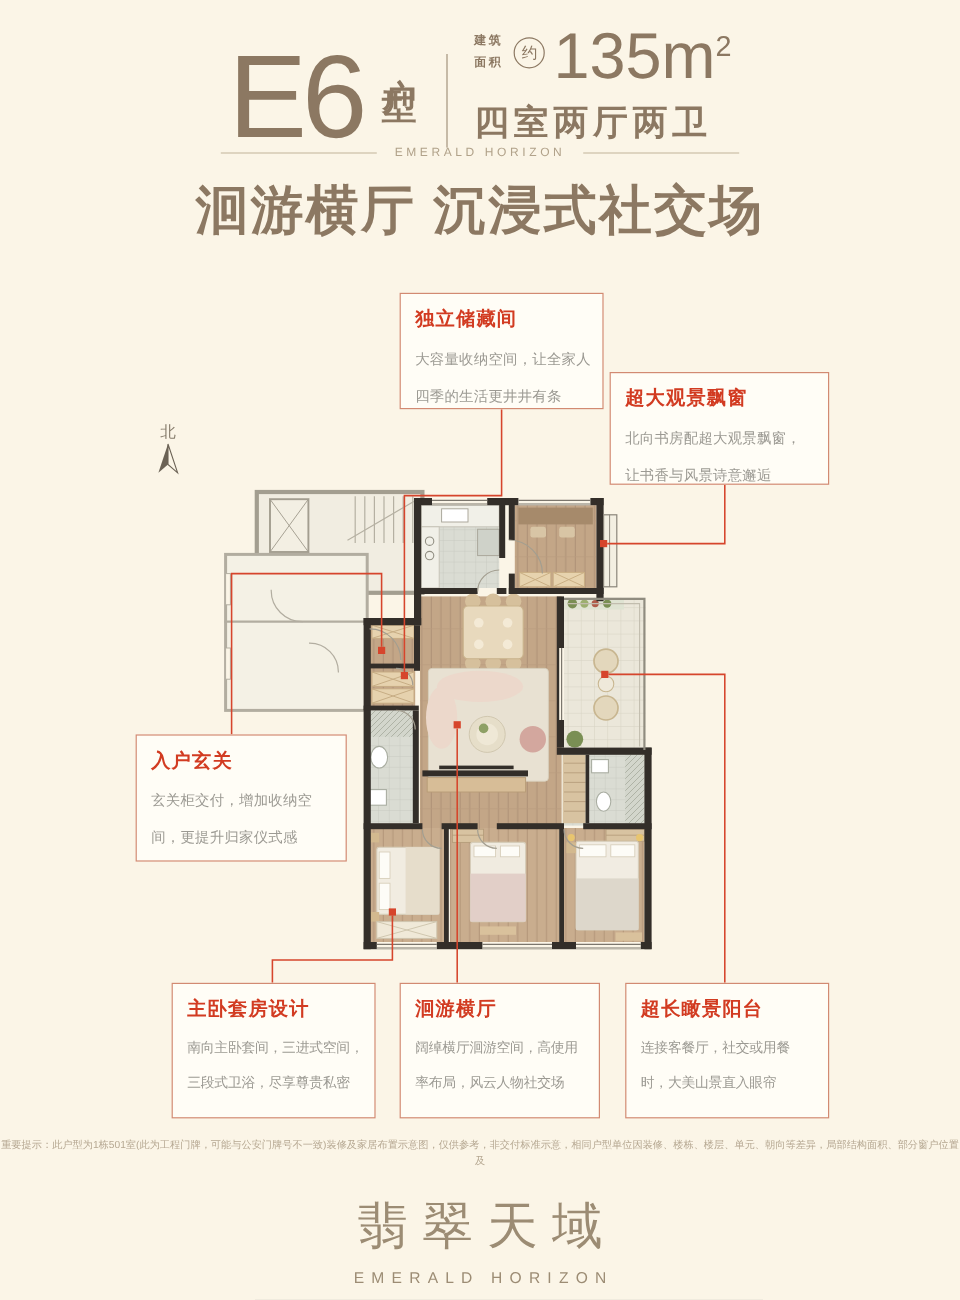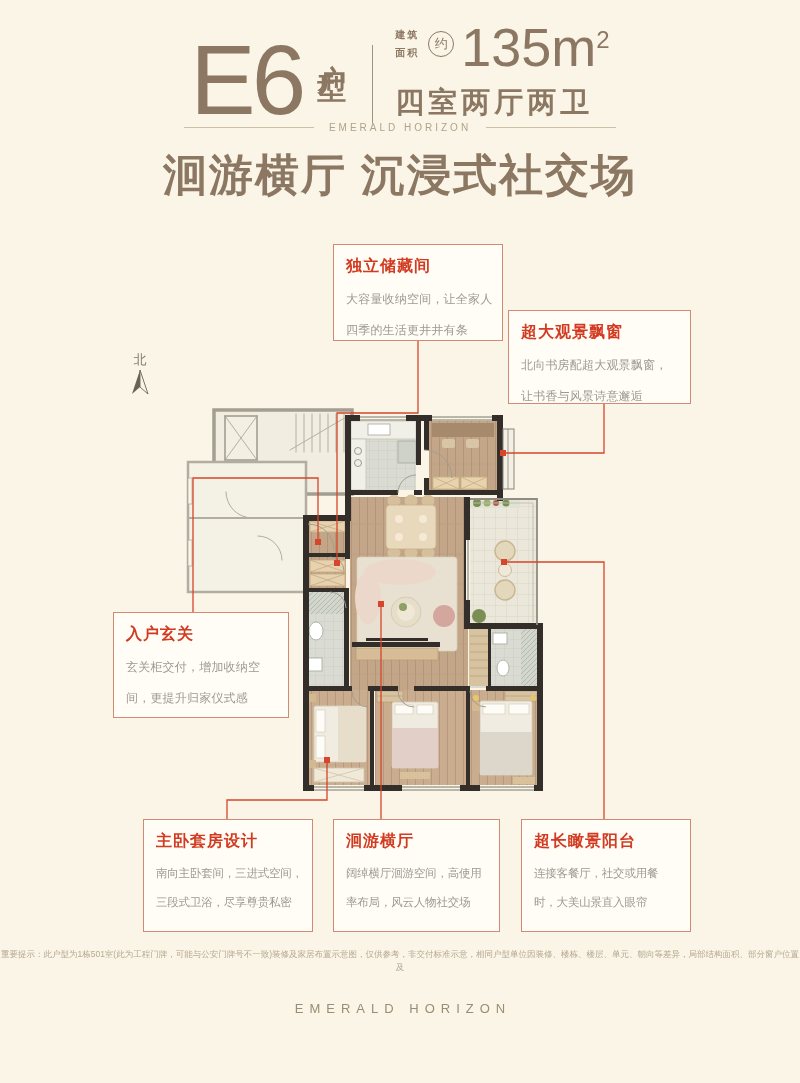--- a/index.html
+++ b/index.html
@@ -388,16 +388,17 @@
     <div class="co-title">超长瞰景阳台</div>
     <div class="co-line">连接客餐厅，社交或用餐</div>
     <div class="co-line">时，大美山景直入眼帘</div>
   </div>
 
   <div class="disclaimer">
     <div>重要提示：此户型为1栋501室(此为工程门牌，可能与公安门牌号不一致)装修及家居布置示意图，仅供参考，非交付标准示意，相同户型单位因装修、楼栋、楼层、单元、朝向等差异，局部结构面积、部分窗户位置及</div>
   </div>
 
   <div class="footer">
+    <div class="brand-cn">翡翠天域</div>
     <div class="brand-en">EMERALD HORIZON</div>
   </div>
 
 </div>
 
 </body></html>

